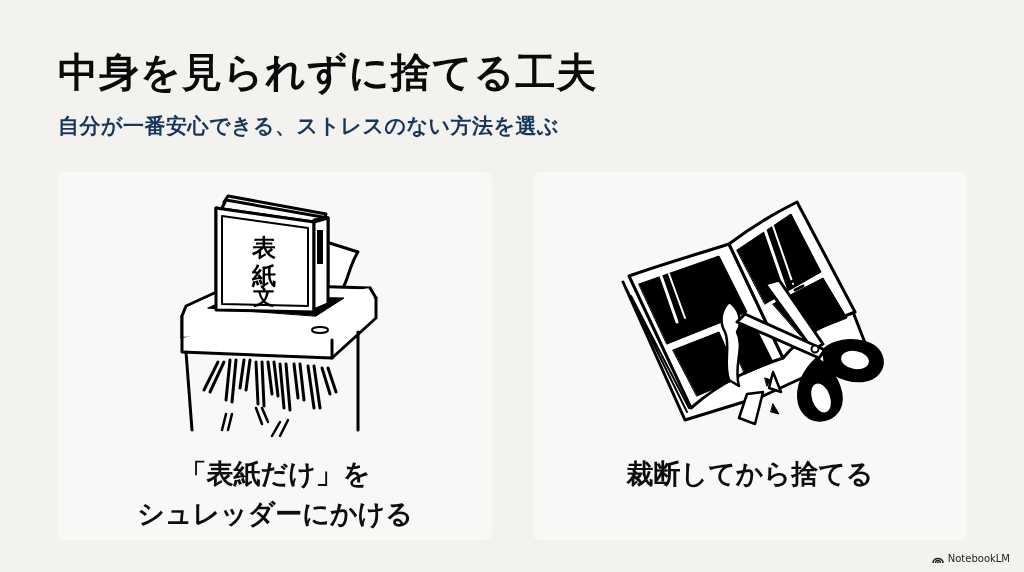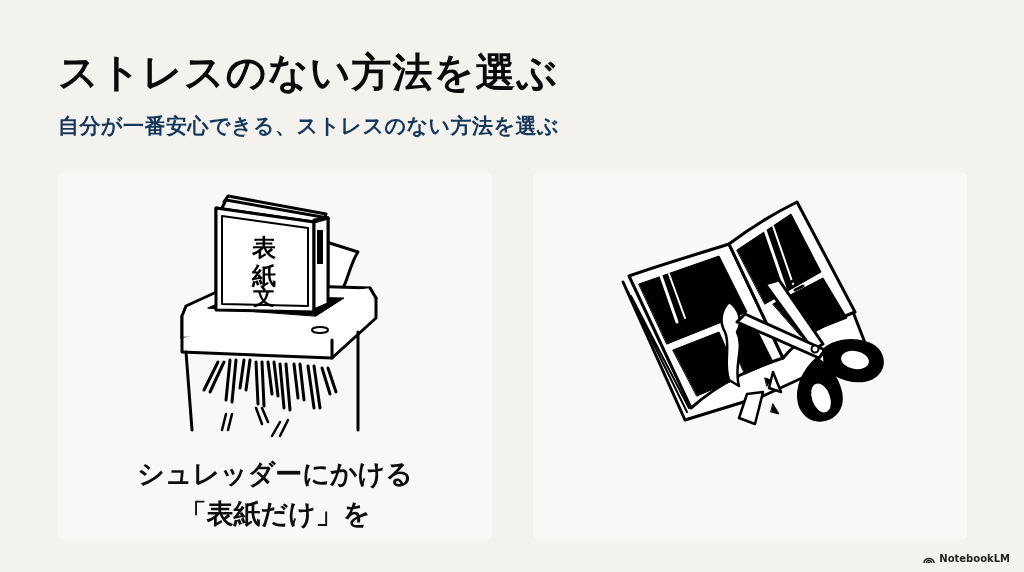--- a/index.html
+++ b/index.html
@@ -53,30 +53,30 @@
     line-height: 40px;
     color: #0d0d0d;
   }
   .brand {
     position: absolute;
     right: 14px; bottom: 8px;
     display: flex;
     align-items: center;
     gap: 4px;
     font-size: 10px;
-    font-weight: bold;
+    font-weight: normal;
     color: #222;
     text-align: right;
   }
   .brand svg { display: block; }
 </style>
 </head>
 <body>
 
-<div class="title">ストレスのない方法を選ぶ</div>
+<div class="title">中身を見られずに捨てる工夫</div>
 <div class="subtitle">自分が一番安心できる、ストレスのない方法を選ぶ</div>
 
 <div class="card left">
   <svg class="illus" viewBox="0 0 434 268" xmlns="http://www.w3.org/2000/svg">
     <g fill="none" stroke="#000" stroke-width="3" stroke-linejoin="round" stroke-linecap="round">
 
       <path d="M262 68 L300 80 C292 92 290 108 284 118 C282 122 279 130 274 136 L262 140 Z" fill="#fff"></path>
 
       <path d="M166 30 L170 24 L268 42 L266 48" fill="#fff"></path>
       <path d="M164 36 L168 28 L270 46"></path>
@@ -117,22 +117,22 @@
       <path d="M168 242 L164 258 M174 242 L170 258" stroke-width="2.5"></path>
       <path d="M198 236 L204 252 M204 236 L210 250" stroke-width="2.5"></path>
       <path d="M222 250 L214 264 M230 248 L222 264" stroke-width="2.5"></path>
     </g>
 
     <text x="206" y="84" text-anchor="middle" font-family="'DejaVu Sans', sans-serif" font-weight="bold" font-size="24" fill="#000">表</text>
     <text x="206" y="112" text-anchor="middle" font-family="'DejaVu Sans', sans-serif" font-weight="bold" font-size="24" fill="#000">紙</text>
     <text x="206" y="132" text-anchor="middle" font-family="'DejaVu Sans', sans-serif" font-weight="bold" font-size="22" fill="#000">文</text>
   </svg>
   <div class="caption">
+    <div>「表紙だけ」を</div>
     <div>シュレッダーにかける</div>
-    <div>「表紙だけ」を</div>
   </div>
 </div>
 
 <div class="card right">
   <svg class="illus" viewBox="0 0 434 268" xmlns="http://www.w3.org/2000/svg">
     <g stroke="#000" stroke-linejoin="round" stroke-linecap="round">
 
       <path d="M90 110 L152 248 L230 224 L334 176 L320 140" fill="#fff" stroke-width="3"></path>
       <path d="M94 118 L154 240 M98 124 L156 236" fill="none" stroke-width="2"></path>
 
@@ -164,20 +164,21 @@
       <path d="M284 186 C270 198 262 216 266 232 C272 252 296 254 306 238 C314 224 304 204 292 192 Z" fill="#000" stroke-width="2"></path>
       <ellipse cx="288" cy="226" rx="9" ry="15" fill="#fff" stroke="none" transform="rotate(-20 288 226)"></ellipse>
 
       <path d="M214 222 L230 220 L222 252 L206 246 Z" fill="#fff" stroke-width="2.5"></path>
       <path d="M240 200 L248 220 L236 216 Z" fill="#fff" stroke-width="2.5"></path>
       <path d="M232 206 L238 208 L234 214 Z" fill="#000" stroke-width="1"></path>
       <path d="M240 232 L246 242 L238 240 Z" fill="#000" stroke-width="1"></path>
     </g>
   </svg>
   <div class="caption">
+    <div>裁断してから捨てる</div>
   </div>
 </div>
 
 <div class="brand">
   <svg width="12" height="9" viewBox="0 0 12 9">
     <path d="M1 9 C1 3 11 3 11 9" fill="none" stroke="#222" stroke-width="1.6"></path>
     <path d="M3.5 9 C3.5 5.5 8.5 5.5 8.5 9" fill="none" stroke="#222" stroke-width="1.4"></path>
     <path d="M5.5 9 C5.5 7.6 6.5 7.6 6.5 9" fill="none" stroke="#222" stroke-width="1.2"></path>
   </svg>
   <span>NotebookLM</span>

